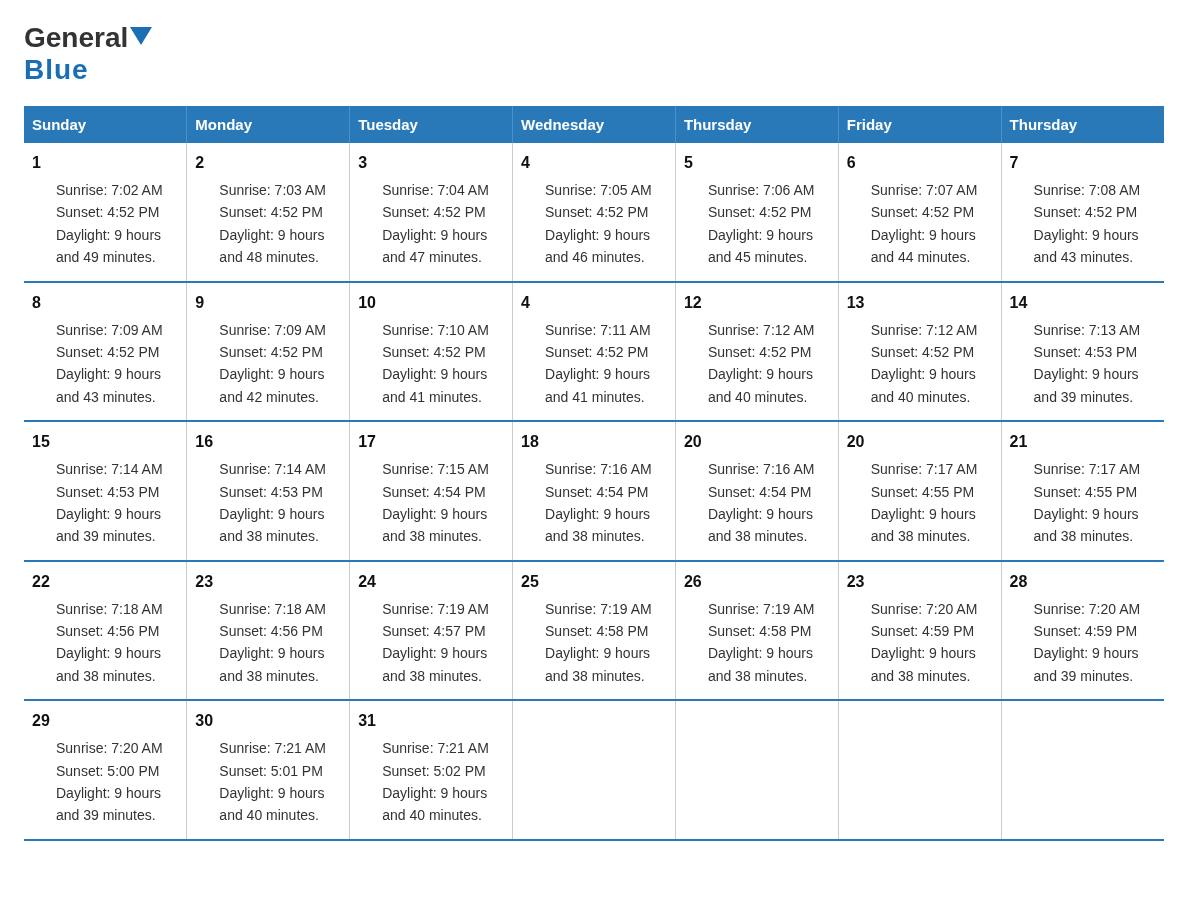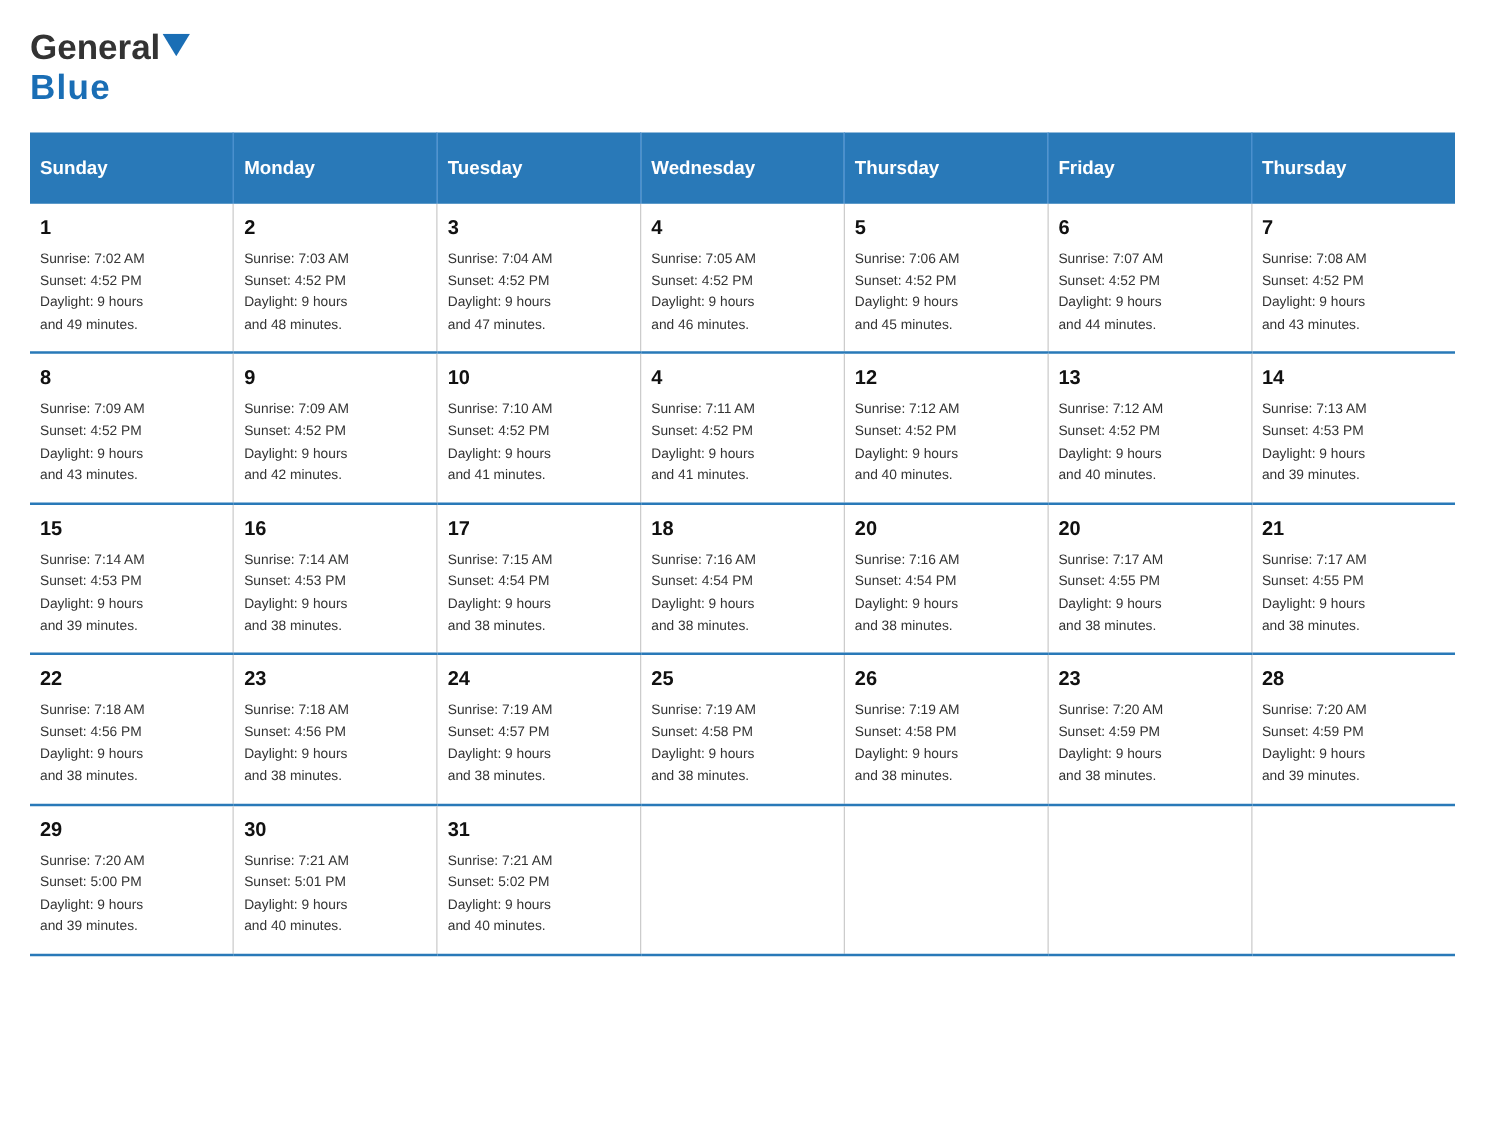--- a/index.html
+++ b/index.html
@@ -49,21 +49,21 @@
       margin-top: 4px;
     }
     table {
       width: 100%;
       border-collapse: collapse;
       font-size: 13px;
     }
     thead tr th {
       background-color: #2979b8;
       color: #fff;
-      padding: 20px 8px;
+      padding: 10px 8px;
       text-align: left;
       font-size: 15px;
       font-weight: bold;
       border-right: 1px solid #4a90d0;
     }
     thead tr th:last-child {
       border-right: none;
     }
     tbody tr td {
       vertical-align: top;
@@ -78,23 +78,24 @@
       border-right: none;
     }
     .day-number {
       font-size: 16px;
       font-weight: bold;
       color: #111;
       display: block;
       margin-bottom: 4px;
     }
     .day-info {
-      font-size: 11px;
+      font-size: 14px;
       color: #333;
       line-height: 1.6;
+      margin-left: 24px;
     }
     .empty-cell {
       background: #fff;
     }
   </style>
 </head>
 <body>
 
 <div class="header">
   <div class="logo">

